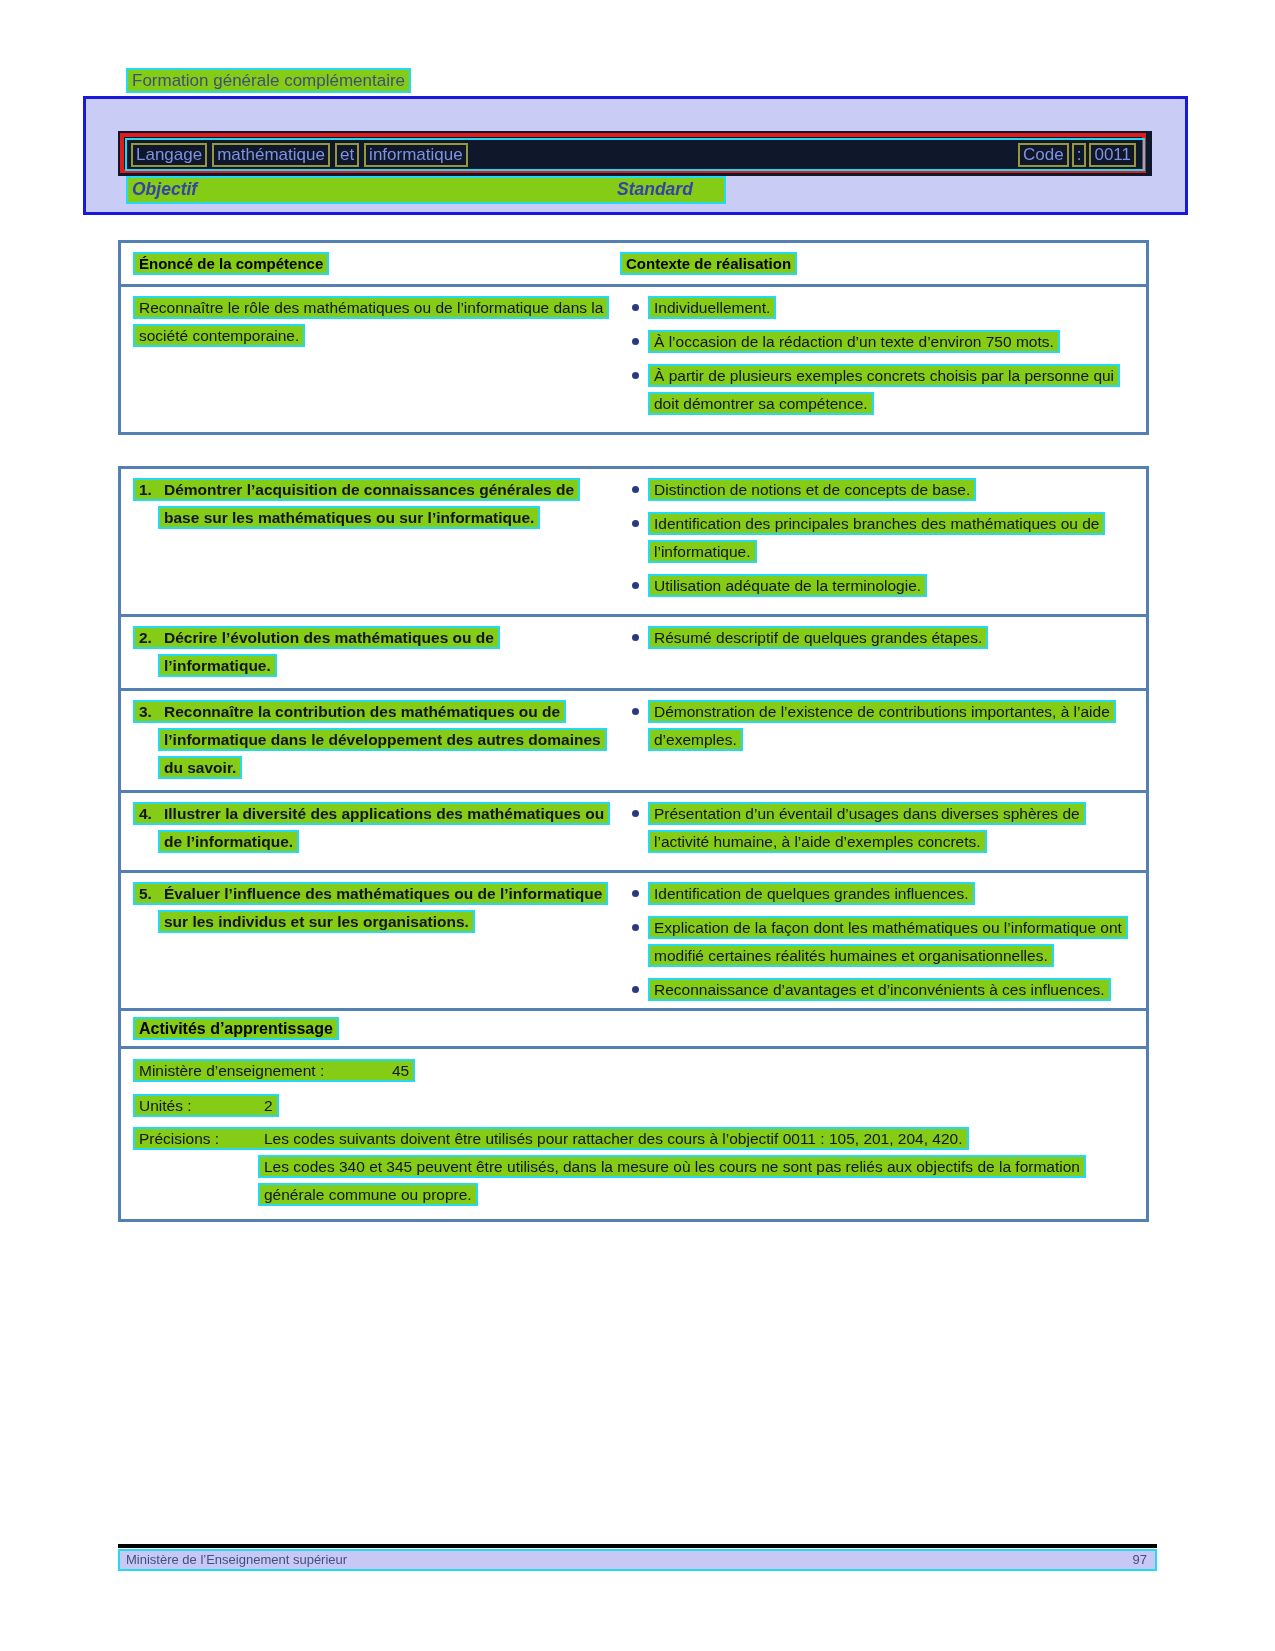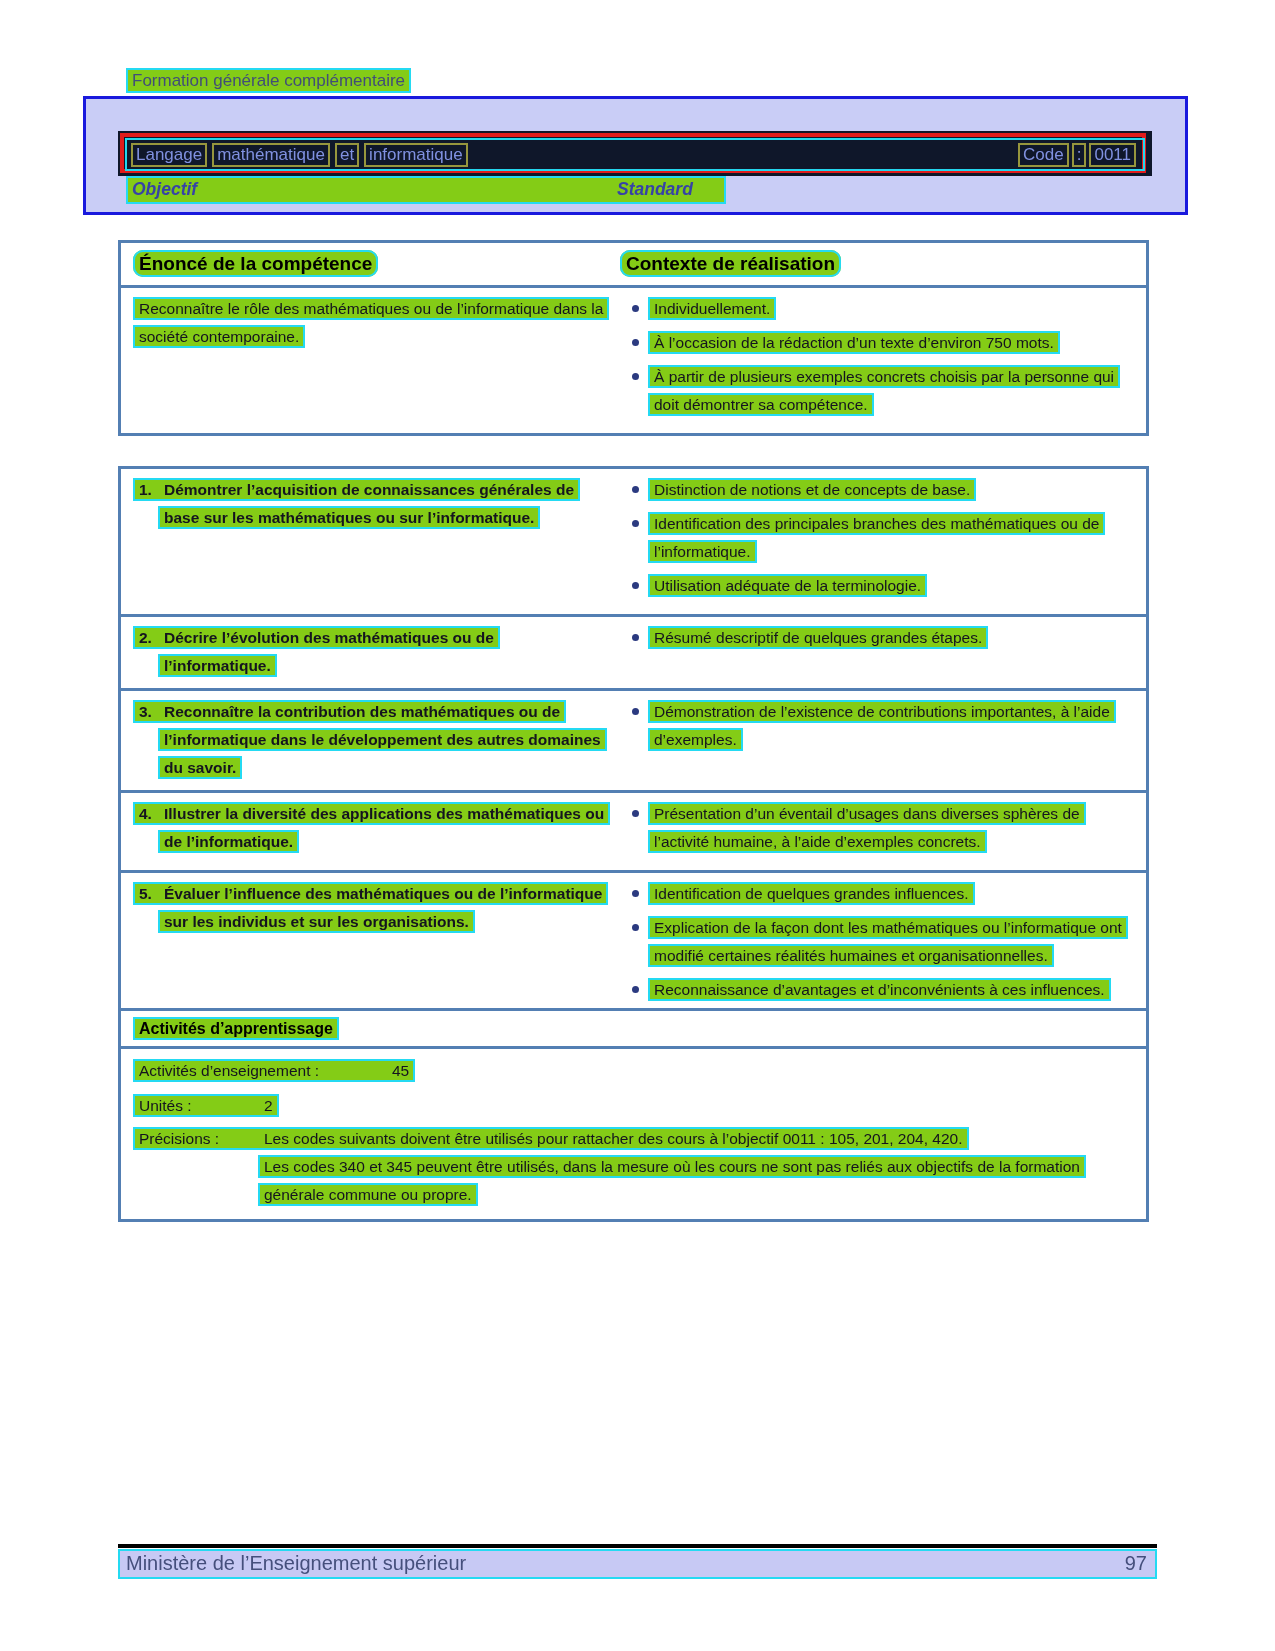--- a/index.html
+++ b/index.html
@@ -62,21 +62,21 @@
   
   .tbl {
     position:absolute; left:118px; width:1031px;
     border:3px solid #537fb3; background:#fff;
   }
   .tbl-head {
     display:grid; grid-template-columns:487px 1fr;
     padding:9px 10px 8px 12px;
     border-bottom:3px solid #537fb3;
   }
-  .tbl-head .ann { font-weight:bold; font-size:19px; color:#000;border-radius:10px; }
+  .tbl-head .ann { font-weight:bold; font-size:15px; color:#000; }
   .hcell { line-height:24px; }
   .trow {
     display:grid; grid-template-columns:487px 1fr;
     padding:7px 8px 8px 12px;
     line-height:28px;
   }
   .trow + .trow { border-top:3px solid #537fb3; }
   .lcell { padding-right:14px; }
   .rcell { padding-right:2px; }
   .hang { padding-left:25px; text-indent:-25px;font-weight:bold; }
@@ -104,21 +104,21 @@
   #precisions-label { width:125px; text-indent:0; }
   .prec-more { margin-left:125px; width:845px; line-height:28px; }
   .prec-wrap { padding:2px 12px 10px 12px; line-height:28px; }
 
   
   #footer { position:absolute; left:118px; top:1544px; width:1039px; }
   #footer .rule { height:4px; background:#000; margin-bottom:1px; }
   #footer .foot-ann {
     display:flex; justify-content:space-between;
     background:#c7c9f4; border:2px solid #24daf2;
-    font-size:20px; color:#454f7c; padding:1px 8px 2px 6px;
+    font-size:13px; color:#454f7c; padding:1px 8px 2px 6px;
   }
 </style>
 </head>
 <body>
 
 <div id="fgc">
   <span class="ann">Formation générale complémentaire</span>
 </div>
 
 <div id="top-box"></div>
@@ -228,21 +228,21 @@
       </ul>
     </div>
   </div>
 </div>
 
 <div class="tbl" id="t3">
   <div class="tbl-head2">
     <span class="ann">Activités d’apprentissage</span>
   </div>
   <div class="arow" style="padding-top:8px;">
-    <span class="ann"><span class="lblw" id="periodes-label">Activités d’enseignement :</span><span>45</span></span>
+    <span class="ann"><span class="lblw" id="periodes-label">Ministère d’enseignement :</span><span>45</span></span>
   </div>
   <div class="arow">
     <span class="ann"><span class="lblw" id="unites-label">Unités :</span><span>2</span></span>
   </div>
   <div class="prec-wrap">
     <div class="prec-first">
       <span class="ann"><span class="lblw" id="precisions-label">Précisions :</span><span>Les codes suivants doivent être utilisés pour rattacher des cours à l’objectif 0011 : 105, 201, 204, 420.</span></span>
     </div>
     <div class="prec-more">
       <span class="ann">Les codes 340 et 345 peuvent être utilisés, dans la mesure où les cours ne sont pas reliés aux objectifs de la formation générale commune ou propre.</span>

